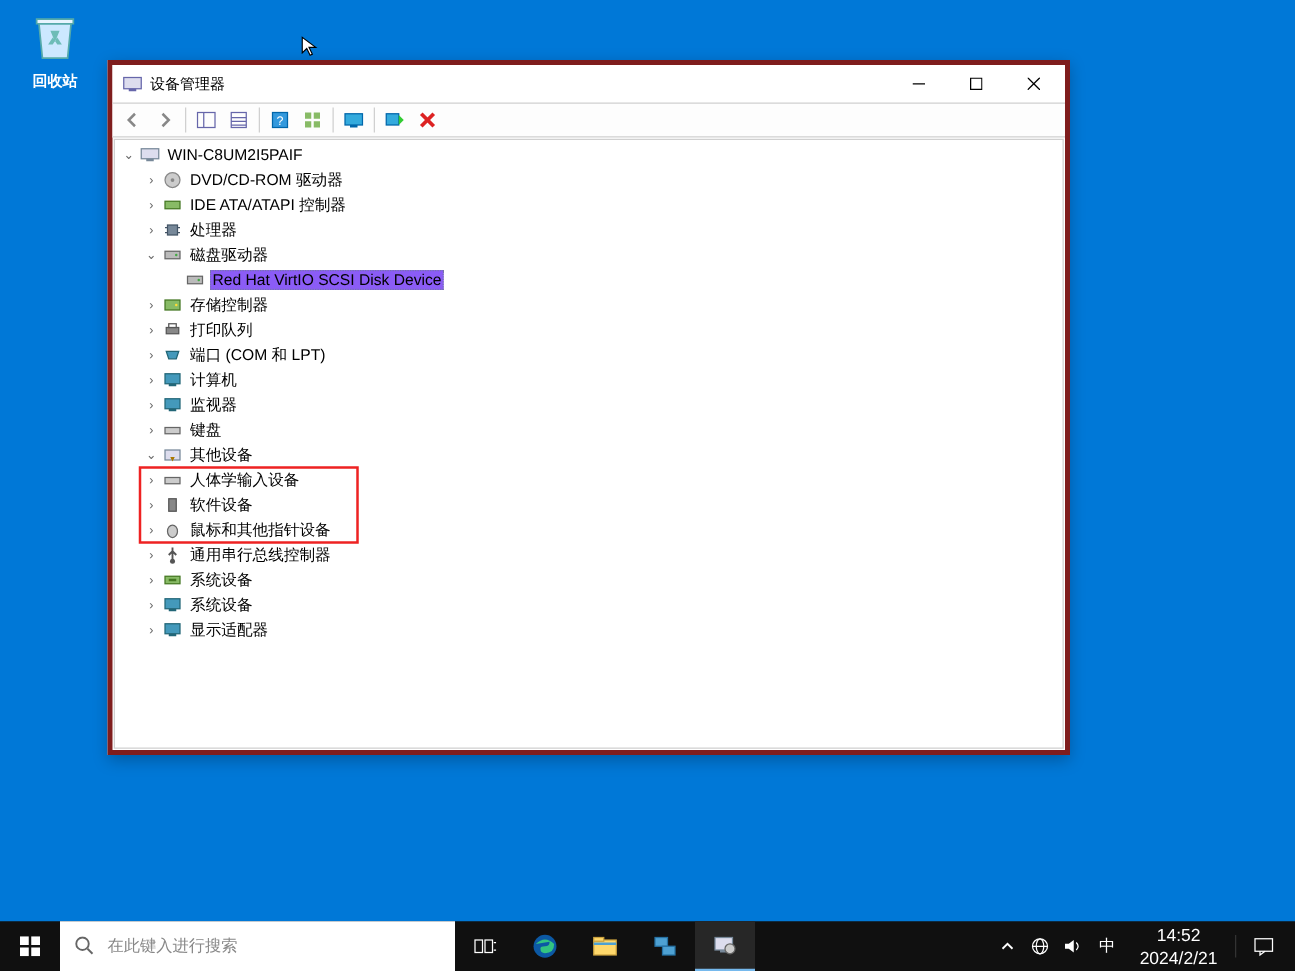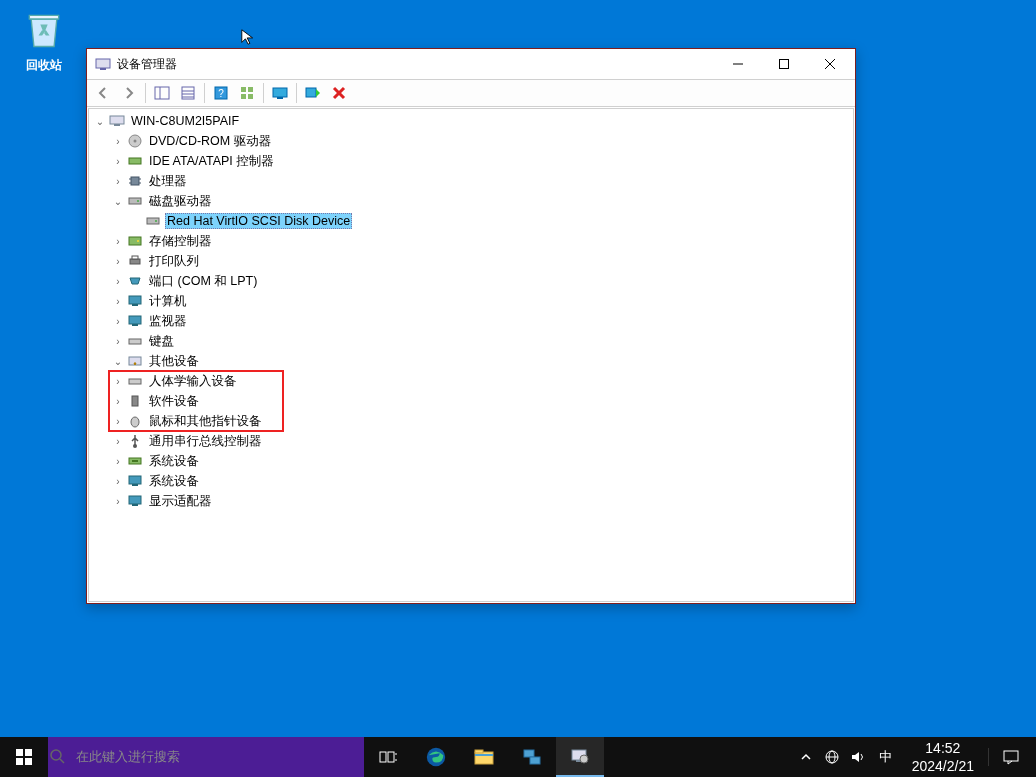--- a/index.html
+++ b/index.html
@@ -7,49 +7,49 @@
 
 
 .desktop-icon { position: absolute; top: 8px; left: 14px; width: 60px; text-align: center; color: #fff; font-size: 12px; }
 .desktop-icon svg { width: 44px; height: 44px; }
 .desktop-icon span { display: block; margin-top: 2px; font-weight: bold; }
 
 
 .cursor { position: absolute; top: 28px; left: 240px; font-size: 20px; color: #fff; pointer-events: none; }
 
 
-.window { position: absolute; top: 48px; left: 86px; width: 770px; height: 556px; background: #fff; border: 1px solid #7f1d1d; box-shadow: 0 4px 12px rgba(0,0,0,.25); display: flex; flex-direction: column; }
+.window { position: absolute; top: 48px; left: 86px; width: 770px; height: 556px; background: #fff; border: 4px solid #7f1d1d; box-shadow: 0 4px 12px rgba(0,0,0,.25); display: flex; flex-direction: column; }
 .titlebar { height: 30px; display: flex; align-items: center; padding: 0 2px 0 8px; background: #fff; }
 .titlebar .ticon { width: 16px; height: 16px; margin-right: 6px; }
 .titlebar .title { font-size: 12px; flex: 1; }
 .titlebar .wbtn { width: 46px; height: 30px; display: flex; align-items: center; justify-content: center; font-size: 12px; }
 
 .menubar { height: 24px; display: flex; align-items: center; padding: 0 4px; font-size: 12px; }
 .menubar .menu { padding: 3px 8px; }
 
 .toolbar { height: 28px; border-top: 1px solid #d0d0d0; border-bottom: 1px solid #d0d0d0; display: flex; align-items: center; padding: 0 4px; gap: 2px; background: #fdfdfd; }
 .toolbar .tbtn { width: 24px; height: 24px; display: flex; align-items: center; justify-content: center; }
 .toolbar .sep { width: 1px; height: 20px; background: #d0d0d0; margin: 0 2px; }
 
 .content { flex: 1; border: 1px solid #d0d0d0; margin: 1px; background: #fff; overflow: auto; padding: 2px 0; }
 
 .tree { font-size: 12.5px; }
 .tree-row { display: flex; align-items: center; height: 20px; white-space: nowrap; }
-.tree-row.selected .label { background: #7dd3fc; border: 1px dotted #77a; padding: 0 1px; }
+.tree-row.selected .label { background: #8b5cf6; border: 1px dotted #77a; padding: 0 1px; }
 .arrow { width: 14px; text-align: center; color: #666; font-size: 10px; cursor: pointer; user-select: none; }
 .arrow.empty { visibility: hidden; }
 .node-icon { width: 16px; height: 16px; margin: 0 4px 0 2px; display: flex; align-items: center; justify-content: center; }
 .label { padding: 0 2px; }
 
 .highlight-box { position: absolute; border: 2px solid #e22; pointer-events: none; }
 
 
 .taskbar { position: absolute; bottom: 0; left: 0; right: 0; height: 40px; background: #101010; display: flex; align-items: stretch; color: #fff; font-size: 12px; }
 .start { width: 48px; display: flex; align-items: center; justify-content: center; }
-.search { flex: 0 0 316px; background: #4c1d95; color: #888; display: flex; align-items: center; padding: 0 2px; font-size: 13px; }
+.search { flex: 0 0 316px; background: #ffffff; color: #888; display: flex; align-items: center; padding: 0 12px; font-size: 13px; }
 .search svg { width: 16px; height: 16px; margin-right: 10px; }
 .task-icons { display: flex; align-items: stretch; }
 .task-icon { width: 48px; display: flex; align-items: center; justify-content: center; }
 .task-icon.active { border-bottom: 2px solid #76b9ed; background: #272727; }
 .tray { margin-left: auto; display: flex; align-items: center; padding: 0 4px; gap: 6px; }
 .tray .tray-icon { width: 20px; display: flex; align-items: center; justify-content: center; }
 .clock { text-align: center; font-size: 14px; line-height: 1.3; padding: 0 8px; }
 .notif { width: 44px; display: flex; align-items: center; justify-content: center; border-left: 1px solid #333; }
 </style>
 </head>

